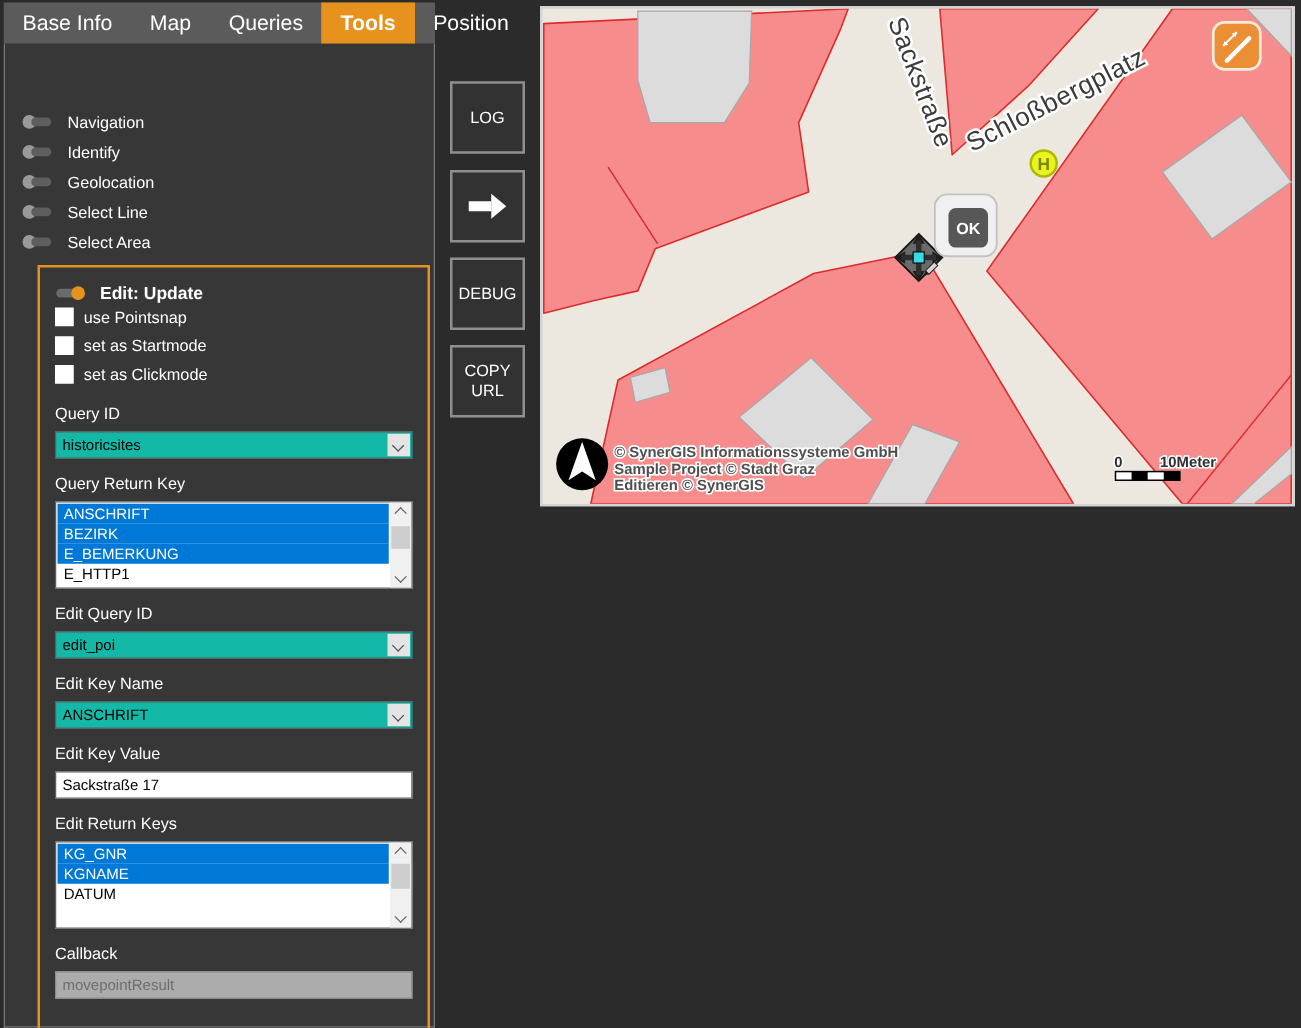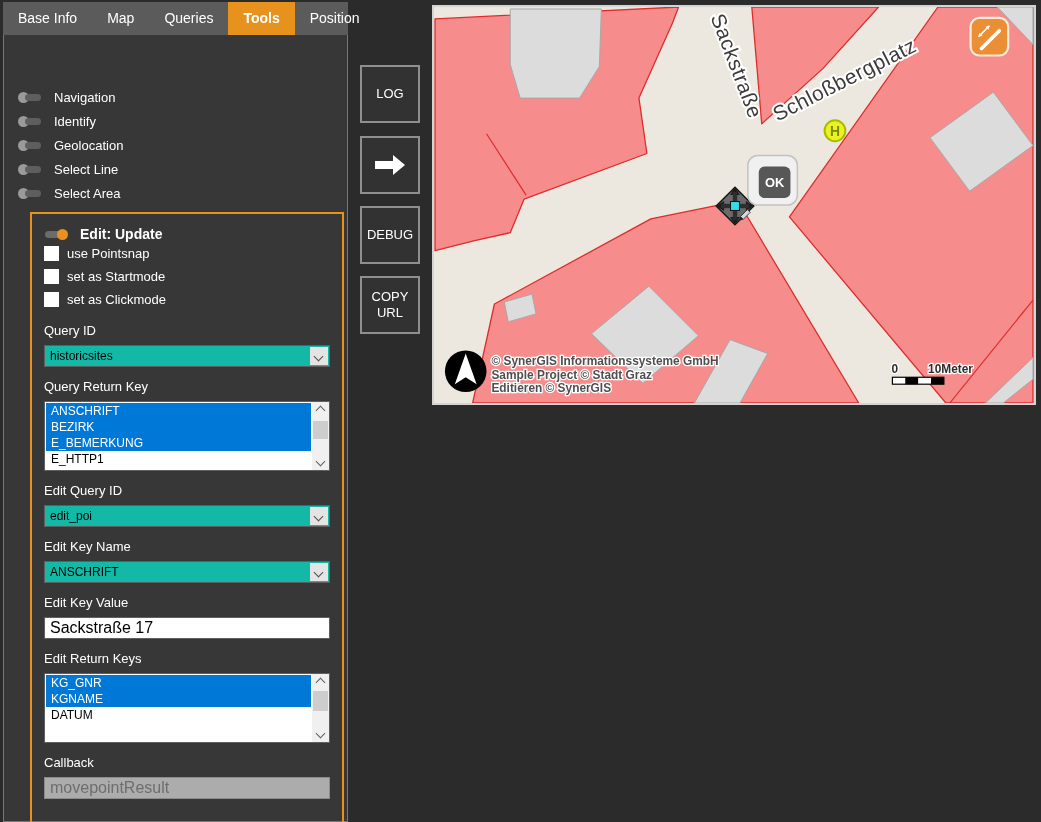--- a/index.html
+++ b/index.html
@@ -1,21 +1,21 @@
 <!DOCTYPE html>
 <html><head>
 <meta charset="utf-8">
 <style>
   * { margin:0; padding:0; box-sizing:border-box; }
   html,body { width:1041px; height:822px; background:#2B2B2B; font-family:"Liberation Sans",sans-serif; overflow:hidden; }
   .stage { position:absolute; left:0; top:0; width:1041px; height:822px; }
 
   
   .tabstrip { position:absolute; left:3px; top:2px; width:345px; height:33px; background:#5B5B5B; display:flex; align-items:stretch; }
-  .tab { color:#fff; font-size:14px; line-height:33px; padding:0 15px; white-space:nowrap; flex:1 1 auto; text-align:left; cursor:default; }
+  .tab { color:#fff; font-size:17px; line-height:33px; padding:0 15px; white-space:nowrap; flex:1 1 auto; text-align:left; cursor:default; }
   .tab.active { background:#E8921E; font-weight:bold; }
 
   
   .panel { position:absolute; left:3px; top:35px; width:345px; height:787px; background:#373737; border:1px solid #787878; border-top:none; }
   .togglerow { position:absolute; left:14px; height:20px; display:flex; align-items:center; color:#fff; font-size:13px; }
   .switch { position:relative; width:24px; height:11px; margin-right:12px; flex:0 0 auto; }
   .switch .track { position:absolute; left:7px; top:2px; width:16px; height:7px; background:#5E5E5E; border-radius:4px; }
   .switch .knob { position:absolute; left:0; top:0; width:11px; height:11px; border-radius:50%; background:#9A9A9A; }
   .switch.on .track { left:1px; background:#6B6B6B; }
   .switch.on .knob { left:13px; background:#E8921E; }
@@ -23,21 +23,21 @@
   .editgroup { position:absolute; left:26px; top:177px; width:314px; height:639px; border:2px solid #E8921E; padding:12px 12px 0 12px; overflow:hidden; }
   .edithdr { display:flex; align-items:center; color:#fff; font-size:14px; font-weight:bold; }
   .chks { margin-top:0; }
   .chkrow { display:flex; align-items:center; color:#fff; font-size:13px; height:23px; }
   .chkbox { width:15px; height:15px; background:#fff; margin-right:8px; flex:0 0 auto; }
   .flabel { margin-top:12px; color:#fff; font-size:13px; height:17px; }
   .combo { margin-top:5px; height:22px; background:#14b8a6; border:1px solid #5f5f5f; position:relative; }
   .combo .ctext { font-size:12px; color:#000; line-height:20px; padding-left:5px; }
   .combo .cbtn { position:absolute; right:1px; top:1px; width:18px; height:18px; background:#E4E4E4; }
   .chev { position:absolute; right:6px; top:6px; width:7px; height:7px; border-right:1.6px solid #4f4f4f; border-bottom:1.6px solid #4f4f4f; transform:rotate(45deg); }
-  .textbox { margin-top:5px; height:22px; width:100%; background:#fff; border:1px solid #5f5f5f; font-size:16px; color:#000; padding:0 5px; font-family:inherit; display:block; }
+  .textbox { margin-top:5px; height:22px; width:100%; background:#fff; border:1px solid #5f5f5f; font-size:12px; color:#000; padding:0 5px; font-family:inherit; display:block; }
   .textbox:disabled { background:#ACACAC; color:#6E6E6E; border-color:#8c8c8c; }
   .listbox { margin-top:5px; height:70px; background:#fff; border:1px solid #5f5f5f; position:relative; }
   .litems { position:absolute; left:1px; top:1px; right:18px; }
   .litem { height:16px; line-height:16px; font-size:12px; color:#000; padding-left:5px; white-space:nowrap; }
   .litem.sel { background:#0078D7; color:#fff; }
   .vscroll { position:absolute; right:0; top:0; bottom:0; width:17px; background:#F0F0F0; }
   .sarrow { position:absolute; left:5px; width:7px; height:7px; border-right:1.4px solid #606060; border-bottom:1.4px solid #606060; }
   .sarrow.up { top:5px; transform:rotate(-135deg); }
   .sarrow.dn { bottom:5px; transform:rotate(45deg); }
   .sthumb { position:absolute; left:1px; width:15px; background:#CDCDCD; }

